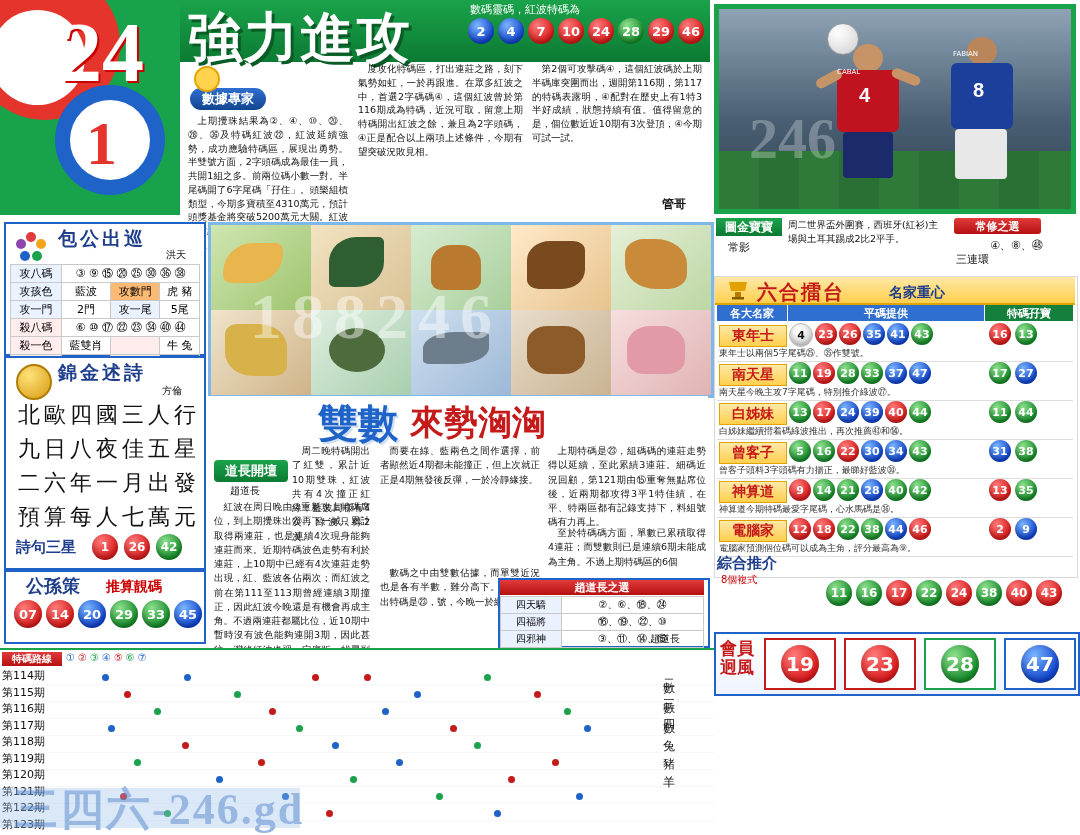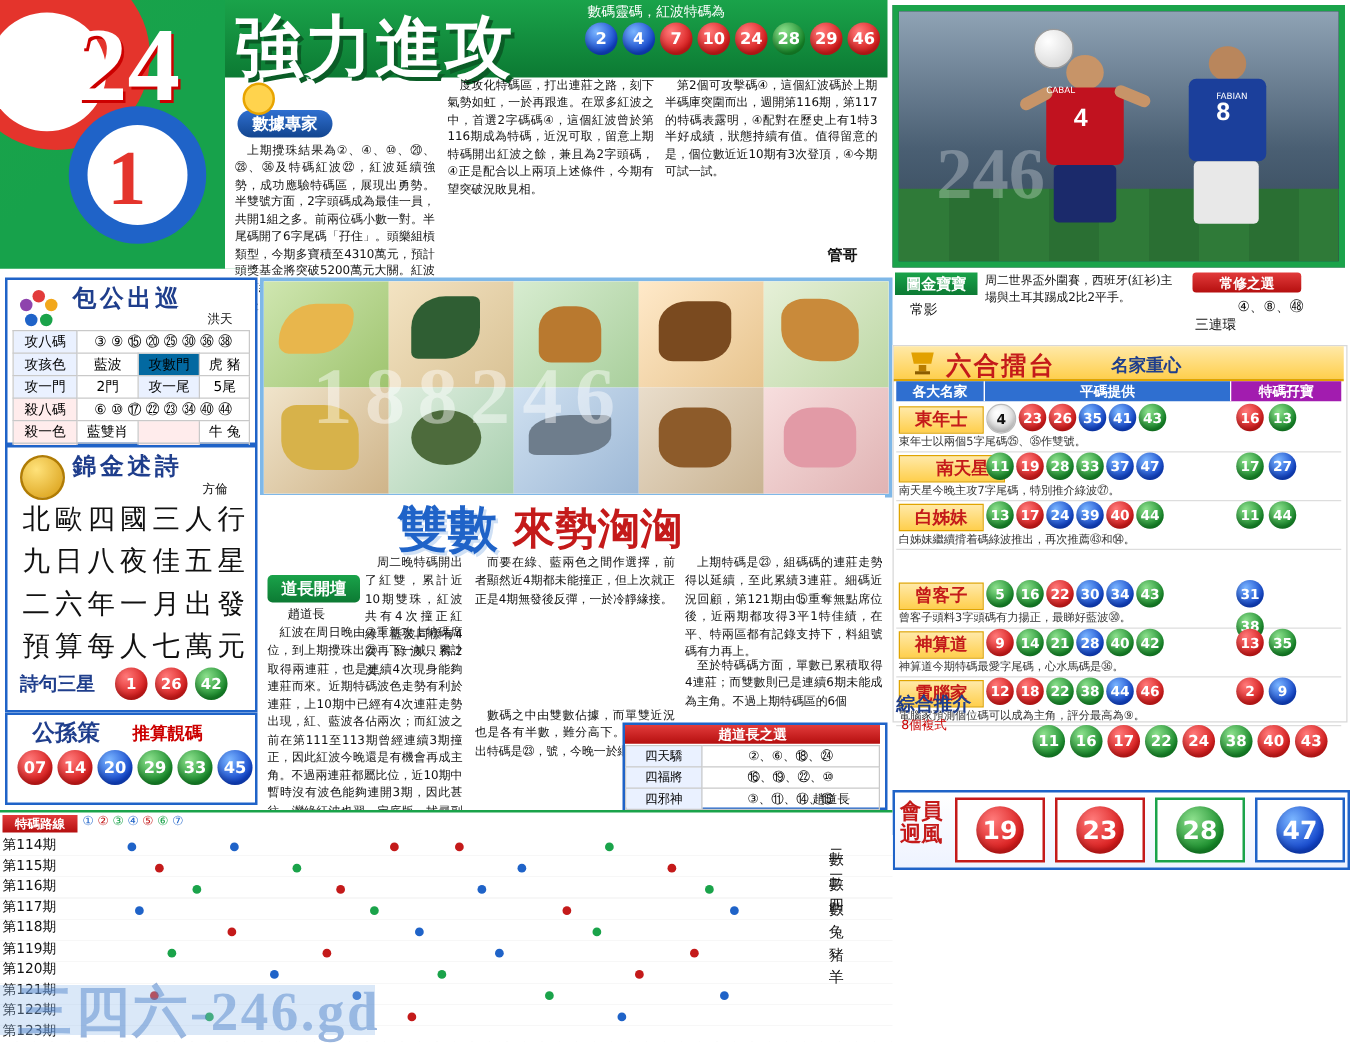--- a/index.html
+++ b/index.html
@@ -67,21 +67,21 @@
       <div class="abs" style="left:14px;top:88px;width:50px;height:46px;background:#1b2a6b;border-radius:4px;"></div>
       <div class="abs" style="left:-14px;top:30px;width:28px;height:10px;background:#c79468;transform:rotate(-28deg);border-radius:5px;"></div>
       <div class="abs" style="left:62px;top:28px;width:30px;height:10px;background:#c79468;transform:rotate(22deg);border-radius:5px;"></div>
       <div class="abs" style="left:8px;top:24px;font-size:7px;color:#fff;">CABAL</div>
     </div>
     <div class="abs" style="left:222px;top:28px;width:86px;height:165px;">
       <div class="abs" style="left:26px;top:0;width:30px;height:28px;border-radius:50%;background:#b9865c;"></div>
       <div class="abs" style="left:10px;top:26px;width:62px;height:66px;background:#1b3f9b;border-radius:6px;"></div>
       <div class="abs" style="left:32px;top:42px;color:#fff;font-weight:bold;font-size:20px;font-family:'Liberation Sans',sans-serif;">8</div>
       <div class="abs" style="left:14px;top:92px;width:52px;height:50px;background:#e8e8e8;border-radius:4px;"></div>
-      <div class="abs" style="left:12px;top:36px;font-size:7px;color:#fff;margin-left:20px;">FABIAN</div>
+      <div class="abs" style="left:12px;top:13px;font-size:7px;color:#fff;">FABIAN</div>
     </div>
     <div class="abs" style="left:108px;top:14px;width:30px;height:30px;border-radius:50%;background:radial-gradient(circle at 35% 30%,#fff,#cfcfcf);border:1px solid #999;"></div>
     <div class="abs" style="left:30px;top:96px;font-size:58px;color:rgba(255,255,255,.28);font-weight:bold;font-family:'Liberation Serif',serif;">246</div>
   </div>
 
   <div class="abs" style="left:714px;top:216px;width:362px;height:56px;background:#fff;">
     <div class="abs" style="left:2px;top:2px;width:66px;height:18px;background:linear-gradient(#1aa34a,#0c7a33);color:#fff;font-size:12px;font-weight:bold;display:flex;align-items:center;justify-content:center;">圖金寶寶</div>
     <div class="abs" style="left:14px;top:24px;font-size:11px;color:#111;">常影</div>
     <div class="abs" style="left:74px;top:2px;width:150px;font-size:9.5px;line-height:1.45;color:#111;text-align:justify;">周二世界盃外圍賽，西班牙(紅衫)主場與土耳其踢成2比2平手。</div>
     <div class="abs" style="left:240px;top:2px;width:87px;height:16px;background:linear-gradient(#e23b3b,#b50f0f);color:#fff;font-size:11px;font-weight:bold;display:flex;align-items:center;justify-content:center;border-radius:3px;">常修之選</div>
@@ -104,21 +104,21 @@
     </div>
     <table class="grid" style="position:absolute;left:4px;top:40px;width:190px;">
       <tbody>
           <tr>
             <td style="width:46px;background:#eaf1ff;">攻八碼</td>
           <td colspan="3">③ ⑨ ⑮ ⑳ ㉕ ㉚ ㊱ ㊳</td>
           </tr>
       <tr>
             <td style="background:#eaf1ff;">攻孩色</td>
           <td>藍波</td>
-          <td style="background:#0369a1;">攻數門</td>
+          <td style="background:#fdba74;">攻數門</td>
           <td>虎 豬</td>
           </tr>
       <tr>
             <td style="background:#eaf1ff;">攻一門</td>
           <td>2門</td>
           <td style="background:#eaf1ff;">攻一尾</td>
           <td>5尾</td>
           </tr>
       <tr>
             <td style="background:#ffecec;">殺八碼</td>
@@ -249,21 +249,21 @@
       <svg width="26" height="20" viewBox="0 0 26 20">
           <path d="M4 2h18l-2 9H6z" fill="#e2a100"></path>
           <rect x="10" y="12" width="6" height="5" fill="#b87c00"></rect>
           <rect x="7" y="17" width="12" height="2.5" fill="#8a5c00"></rect>
         </svg>
     </div>
 
     <div class="abs" style="left:2px;top:28px;width:356px;height:16px;display:flex;font-size:11px;font-weight:bold;color:#fff;">
       <div style="width:70px;background:#2f6fd0;display:flex;align-items:center;justify-content:center;">各大名家</div>
       <div style="width:196px;background:#2f6fd0;display:flex;align-items:center;justify-content:center;border-left:1px solid #fff;">平碼提供</div>
-      <div style="flex:1;background:#a21caf;display:flex;align-items:center;justify-content:center;border-left:1px solid #fff;">特碼孖寶</div>
+      <div style="flex:1;background:#15803d;display:flex;align-items:center;justify-content:center;border-left:1px solid #fff;">特碼孖寶</div>
     </div>
 
     <div class="abs" style="left:2px;top:46px;width:356px;">
 
       <div style="height:38px;position:relative;border-bottom:1px solid #ddd;">
         <div class="abs" style="left:2px;top:2px;width:66px;height:20px;background:linear-gradient(#ffe9a8,#ffcf4d);border:1px solid #e0a400;color:#c41a1a;font-size:14px;font-weight:bold;display:flex;align-items:center;justify-content:center;">東年士</div>
         <div class="abs" style="left:72px;top:0px;display:flex;gap:2px;">
           <div class="ball w" style="width:22px;height:22px;font-size:11px;">4</div>
           <div class="ball red" style="width:22px;height:22px;font-size:11px;">23</div>
           <div class="ball red" style="width:22px;height:22px;font-size:11px;">26</div>
@@ -272,21 +272,21 @@
           <div class="ball green" style="width:22px;height:22px;font-size:11px;">43</div>
         </div>
         <div class="abs" style="left:272px;top:0px;display:flex;gap:4px;">
           <div class="ball red" style="width:22px;height:22px;font-size:11px;">16</div>
           <div class="ball green" style="width:22px;height:22px;font-size:11px;">13</div>
         </div>
         <div class="abs" style="left:2px;top:24px;font-size:9px;color:#333;">東年士以兩個5字尾碼㉕、㉟作雙號。</div>
       </div>
 
       <div style="height:38px;position:relative;border-bottom:1px solid #ddd;">
-        <div class="abs" style="left:2px;top:2px;width:66px;height:20px;background:linear-gradient(#ffe9a8,#ffcf4d);border:1px solid #e0a400;color:#c41a1a;font-size:14px;font-weight:bold;display:flex;align-items:center;justify-content:center;padding-left:17px;">南天星</div>
+        <div class="abs" style="left:2px;top:2px;width:66px;height:20px;background:linear-gradient(#ffe9a8,#ffcf4d);border:1px solid #e0a400;color:#c41a1a;font-size:14px;font-weight:bold;display:flex;align-items:center;justify-content:center;">南天星</div>
         <div class="abs" style="left:72px;top:0px;display:flex;gap:2px;">
           <div class="ball green" style="width:22px;height:22px;font-size:11px;">11</div>
           <div class="ball red" style="width:22px;height:22px;font-size:11px;">19</div>
           <div class="ball green" style="width:22px;height:22px;font-size:11px;">28</div>
           <div class="ball green" style="width:22px;height:22px;font-size:11px;">33</div>
           <div class="ball blue" style="width:22px;height:22px;font-size:11px;">37</div>
           <div class="ball blue" style="width:22px;height:22px;font-size:11px;">47</div>
         </div>
         <div class="abs" style="left:272px;top:0px;display:flex;gap:4px;">
           <div class="ball green" style="width:22px;height:22px;font-size:11px;">17</div>
@@ -305,31 +305,31 @@
           <div class="ball red" style="width:22px;height:22px;font-size:11px;">40</div>
           <div class="ball green" style="width:22px;height:22px;font-size:11px;">44</div>
         </div>
         <div class="abs" style="left:272px;top:0px;display:flex;gap:4px;">
           <div class="ball green" style="width:22px;height:22px;font-size:11px;">11</div>
           <div class="ball green" style="width:22px;height:22px;font-size:11px;">44</div>
         </div>
         <div class="abs" style="left:2px;top:24px;font-size:9px;color:#333;">白姊妹繼續揹着碼綠波推出，再次推薦㊸和⑭。</div>
       </div>
 
-      <div style="height:38px;position:relative;border-bottom:1px solid #ddd;margin-top:24px;">
+      <div style="height:38px;position:relative;border-bottom:1px solid #ddd;">
         <div class="abs" style="left:2px;top:2px;width:66px;height:20px;background:linear-gradient(#ffe9a8,#ffcf4d);border:1px solid #e0a400;color:#c41a1a;font-size:14px;font-weight:bold;display:flex;align-items:center;justify-content:center;">曾客子</div>
         <div class="abs" style="left:72px;top:0px;display:flex;gap:2px;">
           <div class="ball green" style="width:22px;height:22px;font-size:11px;">5</div>
           <div class="ball green" style="width:22px;height:22px;font-size:11px;">16</div>
           <div class="ball red" style="width:22px;height:22px;font-size:11px;">22</div>
           <div class="ball blue" style="width:22px;height:22px;font-size:11px;">30</div>
           <div class="ball blue" style="width:22px;height:22px;font-size:11px;">34</div>
           <div class="ball green" style="width:22px;height:22px;font-size:11px;">43</div>
         </div>
-        <div class="abs" style="left:272px;top:0px;display:flex;gap:4px;flex-direction:column;">
+        <div class="abs" style="left:272px;top:0px;display:flex;gap:4px;">
           <div class="ball blue" style="width:22px;height:22px;font-size:11px;">31</div>
           <div class="ball green" style="width:22px;height:22px;font-size:11px;">38</div>
         </div>
         <div class="abs" style="left:2px;top:24px;font-size:9px;color:#333;">曾客子頭料3字頭碼有力揚正，最睇好藍波㉚。</div>
       </div>
 
       <div style="height:38px;position:relative;border-bottom:1px solid #ddd;">
         <div class="abs" style="left:2px;top:2px;width:66px;height:20px;background:linear-gradient(#ffe9a8,#ffcf4d);border:1px solid #e0a400;color:#c41a1a;font-size:14px;font-weight:bold;display:flex;align-items:center;justify-content:center;">神算道</div>
         <div class="abs" style="left:72px;top:0px;display:flex;gap:2px;">
           <div class="ball red" style="width:22px;height:22px;font-size:11px;">9</div>

